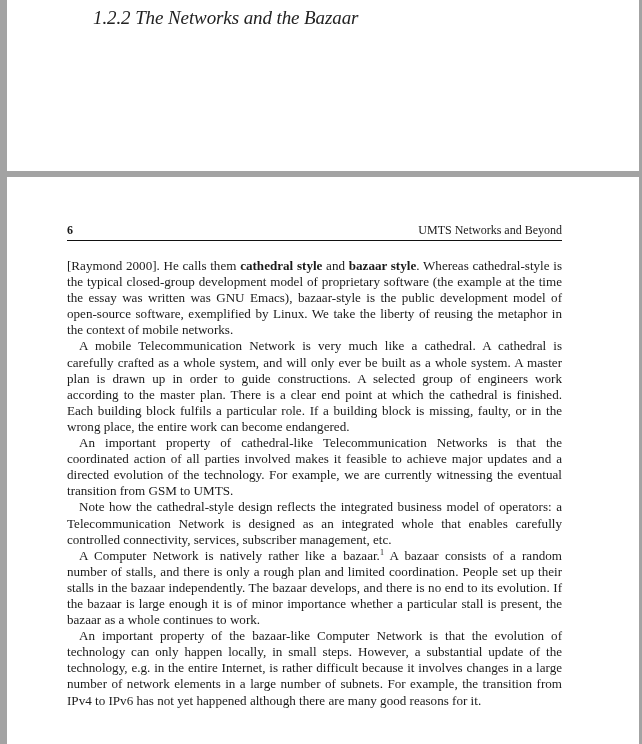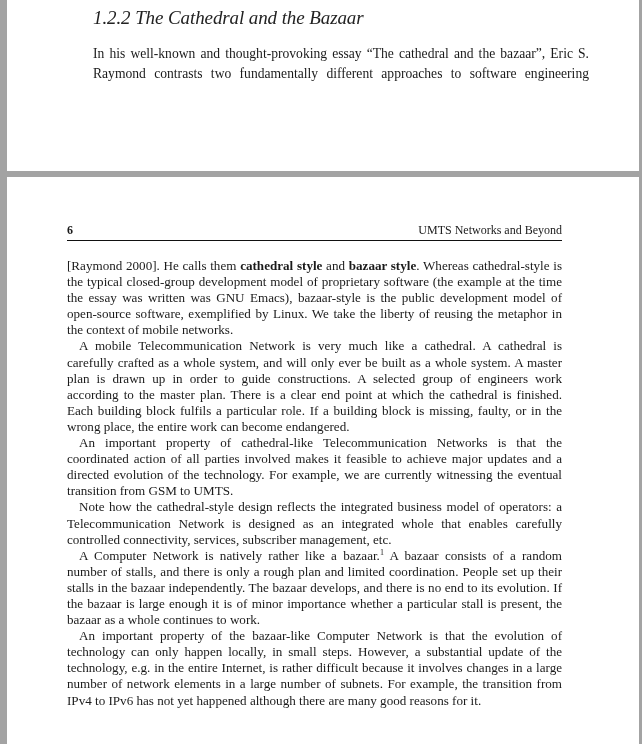--- a/index.html
+++ b/index.html
@@ -45,25 +45,21 @@
   .para { margin: 0; text-indent: 0; }
   .para.indent { text-indent: 12px; }
   .para.first { text-indent: 0; }
   b { font-weight: bold; }
   sup { font-size: 8px; vertical-align: 5px; line-height: 0; }
 </style>
 </head>
 <body>
 
 <div class="page" id="page1">
-  <div class="section-title">1.2.2  The Cathedral and the Bazaar</div>
-  <div class="intro">
-    <span class="line">In his well-known and thought-provoking essay “The cathedral and the bazaar”, Eric S.</span>
-    <span class="line">Raymond contrasts two fundamentally different approaches to software engineering</span>
-  </div>
+  <div class="section-title">1.2.2  The Networks and the Bazaar</div>
 </div>
 
 <div class="page" id="page2">
   <div class="running-head">
     <span class="page-num">6</span>
     <span class="book-title">UMTS Networks and Beyond</span>
   </div>
 
   <div class="body-text">
     <p class="para first">

